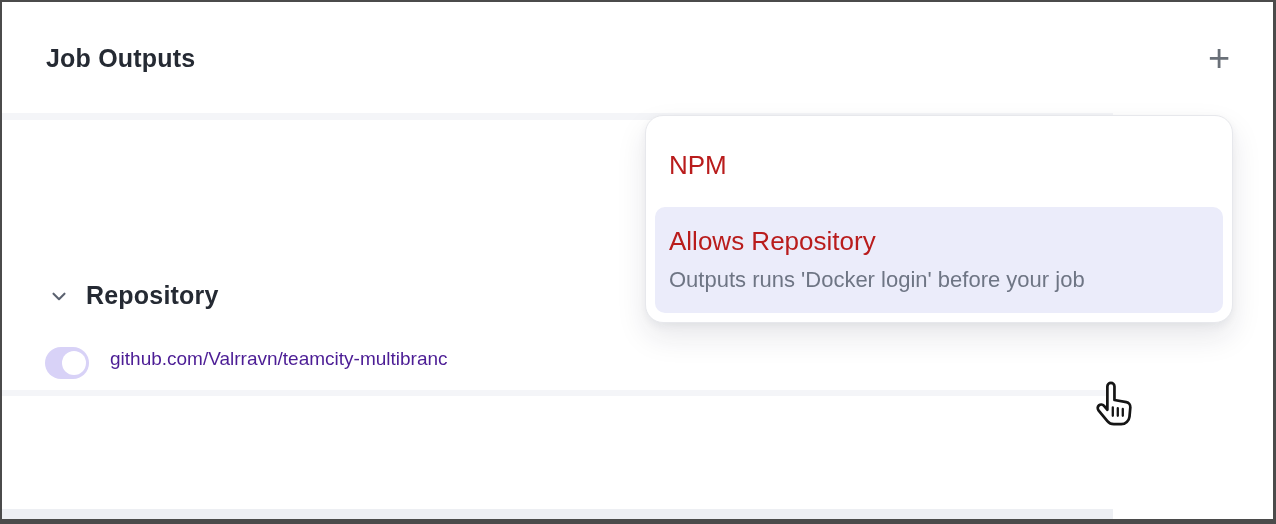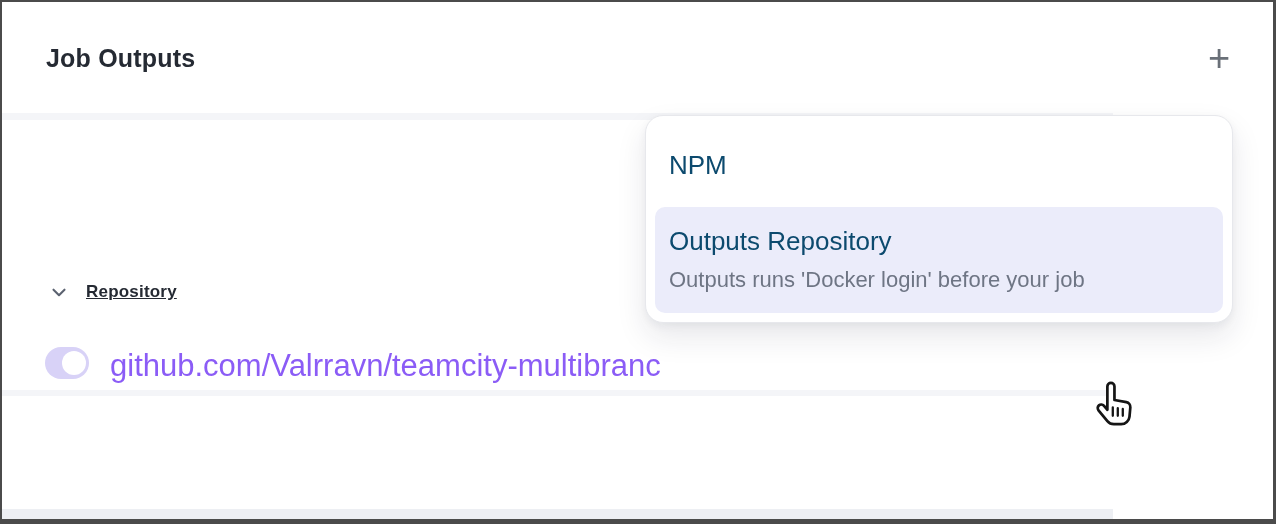--- a/index.html
+++ b/index.html
@@ -20,42 +20,42 @@
   .plus-btn span { font-size: 38px; font-weight: 300; color: #6a7078; line-height: 40px; font-family: "Liberation Sans", sans-serif; }
   .plus-top { left: 1197px; top: 36px; }
 
   .gap { position: absolute; left: 2px; right: 3px; background: #f4f5f8; }
   .gap1 { top: 113px; height: 7px; }
   .gap2 { top: 390px; height: 6px; }
 
   
   .repo-card { position: absolute; left: 2px; top: 120px; right: 3px; height: 270px; background: #ffffff; }
   .repo-head { position: absolute; left: 46px; top: 161px; display: flex; align-items: center; gap: 16px; cursor: pointer; }
-  .section-title { font-size: 17px; font-weight: 700; color: #252a33; letter-spacing: .2px; text-decoration: underline; }
+  .section-title { font-size: 25px; font-weight: 700; color: #252a33; letter-spacing: .2px; }
 
   .toggle { position: absolute; left: 43px; top: 227px; width: 44px; height: 32px; border-radius: 16px;
     background: #d8d2f7; cursor: pointer; }
   .toggle .knob { position: absolute; top: 4px; right: 3px; width: 24px; height: 24px; border-radius: 50%; background: #ffffff; }
 
-  .repo-url    { position: absolute; left: 108px; top: 228px; font-size: 31px; color: #8b5cf6; white-space: nowrap; }
+  .repo-url    { position: absolute; left: 108px; top: 228px; font-size: 19px; color: #4c1d95; white-space: nowrap; }
   .repo-branch { position: absolute; left: 108px; top: 275px; font-size: 20px; color: #5f6673; }
   .repo-path   { position: absolute; left: 108px; top: 321px; font-size: 22px; color: #5f6673; }
 
   
   .integrations-card { position: absolute; left: 2px; top: 396px; right: 3px; height: 113px; background: #ffffff; }
 
   .bottom-strip { position: absolute; left: 2px; right: 3px; top: 509px; height: 10px; background: #edeff3; }
 
   
   .popup { position: absolute; left: 645px; top: 115px; width: 588px; background: #ffffff;
     border: 1px solid #e7e8ec; border-radius: 18px; padding: 9px; z-index: 10;
     box-shadow: 0 14px 30px rgba(25, 30, 60, 0.10), 0 3px 8px rgba(25, 30, 60, 0.05); }
   .menu-item { border-radius: 10px; padding: 24px 14px 16px 14px; cursor: pointer; }
   .menu-item.highlighted { background: #ebecfa; margin-top: 10px; padding: 18px 14px; }
-  .menu-item-title { font-size: 26px; line-height: 32px; font-weight: 500; color: #0c4a6e; }
+  .menu-item-title { font-size: 26px; line-height: 32px; font-weight: 500; color: #b91c1c; }
   .menu-item-desc { margin-top: 8px; font-size: 22px; line-height: 32px; color: #6e7584; max-width: 512px; }
   .menu-item.highlighted .menu-item-desc { margin-top: 7px; line-height: 31px; max-width: 540px; }
 
   .hand-cursor { position: absolute; left: 1088px; top: 380px; z-index: 20; pointer-events: none; }
 
   .chev-icon { display: block; }
 </style>
 </head>
 <body>
 
@@ -95,21 +95,21 @@
     
   </div>
 
   <div class="bottom-strip"></div>
 
   <div class="popup">
     <div class="menu-item">
       <div class="menu-item-title">NPM</div>
     </div>
     <div class="menu-item highlighted">
-      <div class="menu-item-title">Outputs Repository</div>
+      <div class="menu-item-title">Allows Repository</div>
       <div class="menu-item-desc">Outputs runs 'Docker login' before your job</div>
     </div>
   </div>
 
   <div class="hand-cursor">
     <svg width="50" height="50" viewBox="0 0 24 24">
       <path d="M9.3 3.1c0-.95.75-1.7 1.7-1.7.95 0 1.7.75 1.7 1.7v6.5l5.7 1.05c1.2.22 2.03 1.32 1.92 2.54l-.4 4.35c-.19 2.07-1.93 3.66-4.01 3.66h-3.5c-1.2 0-2.34-.54-3.1-1.47l-4.27-5.2c-.58-.71-.49-1.75.2-2.35.7-.6 1.74-.53 2.35.16l1.71 1.93z" fill="#ffffff" stroke="#151515" stroke-width="1.3" stroke-linejoin="round"></path>
       <path d="M11.9 13.2v4M14.3 13.5v3.7M16.7 13.9v3.3" stroke="#151515" stroke-width="1.1" stroke-linecap="round"></path>
     </svg>
   </div>

